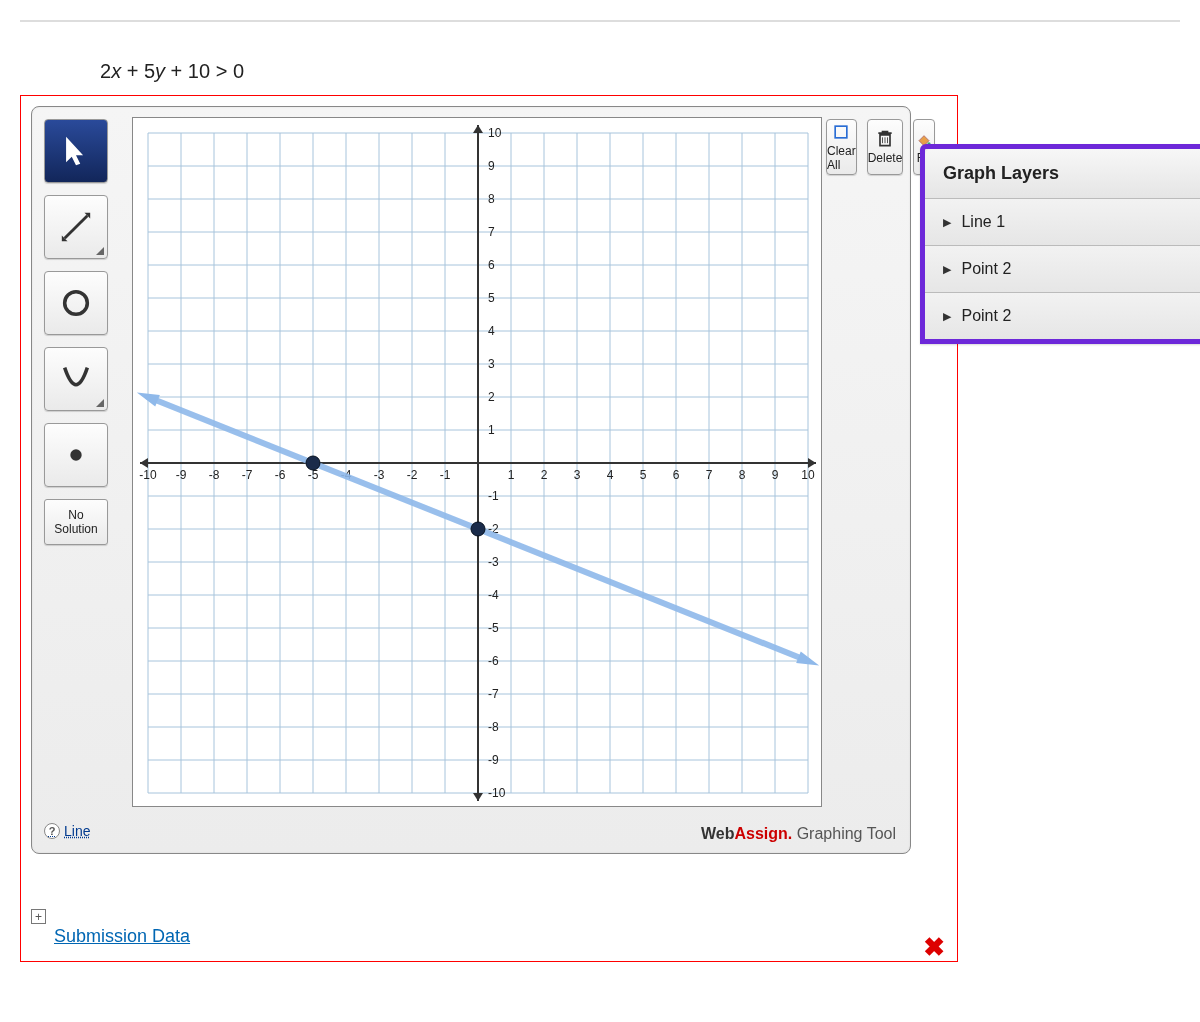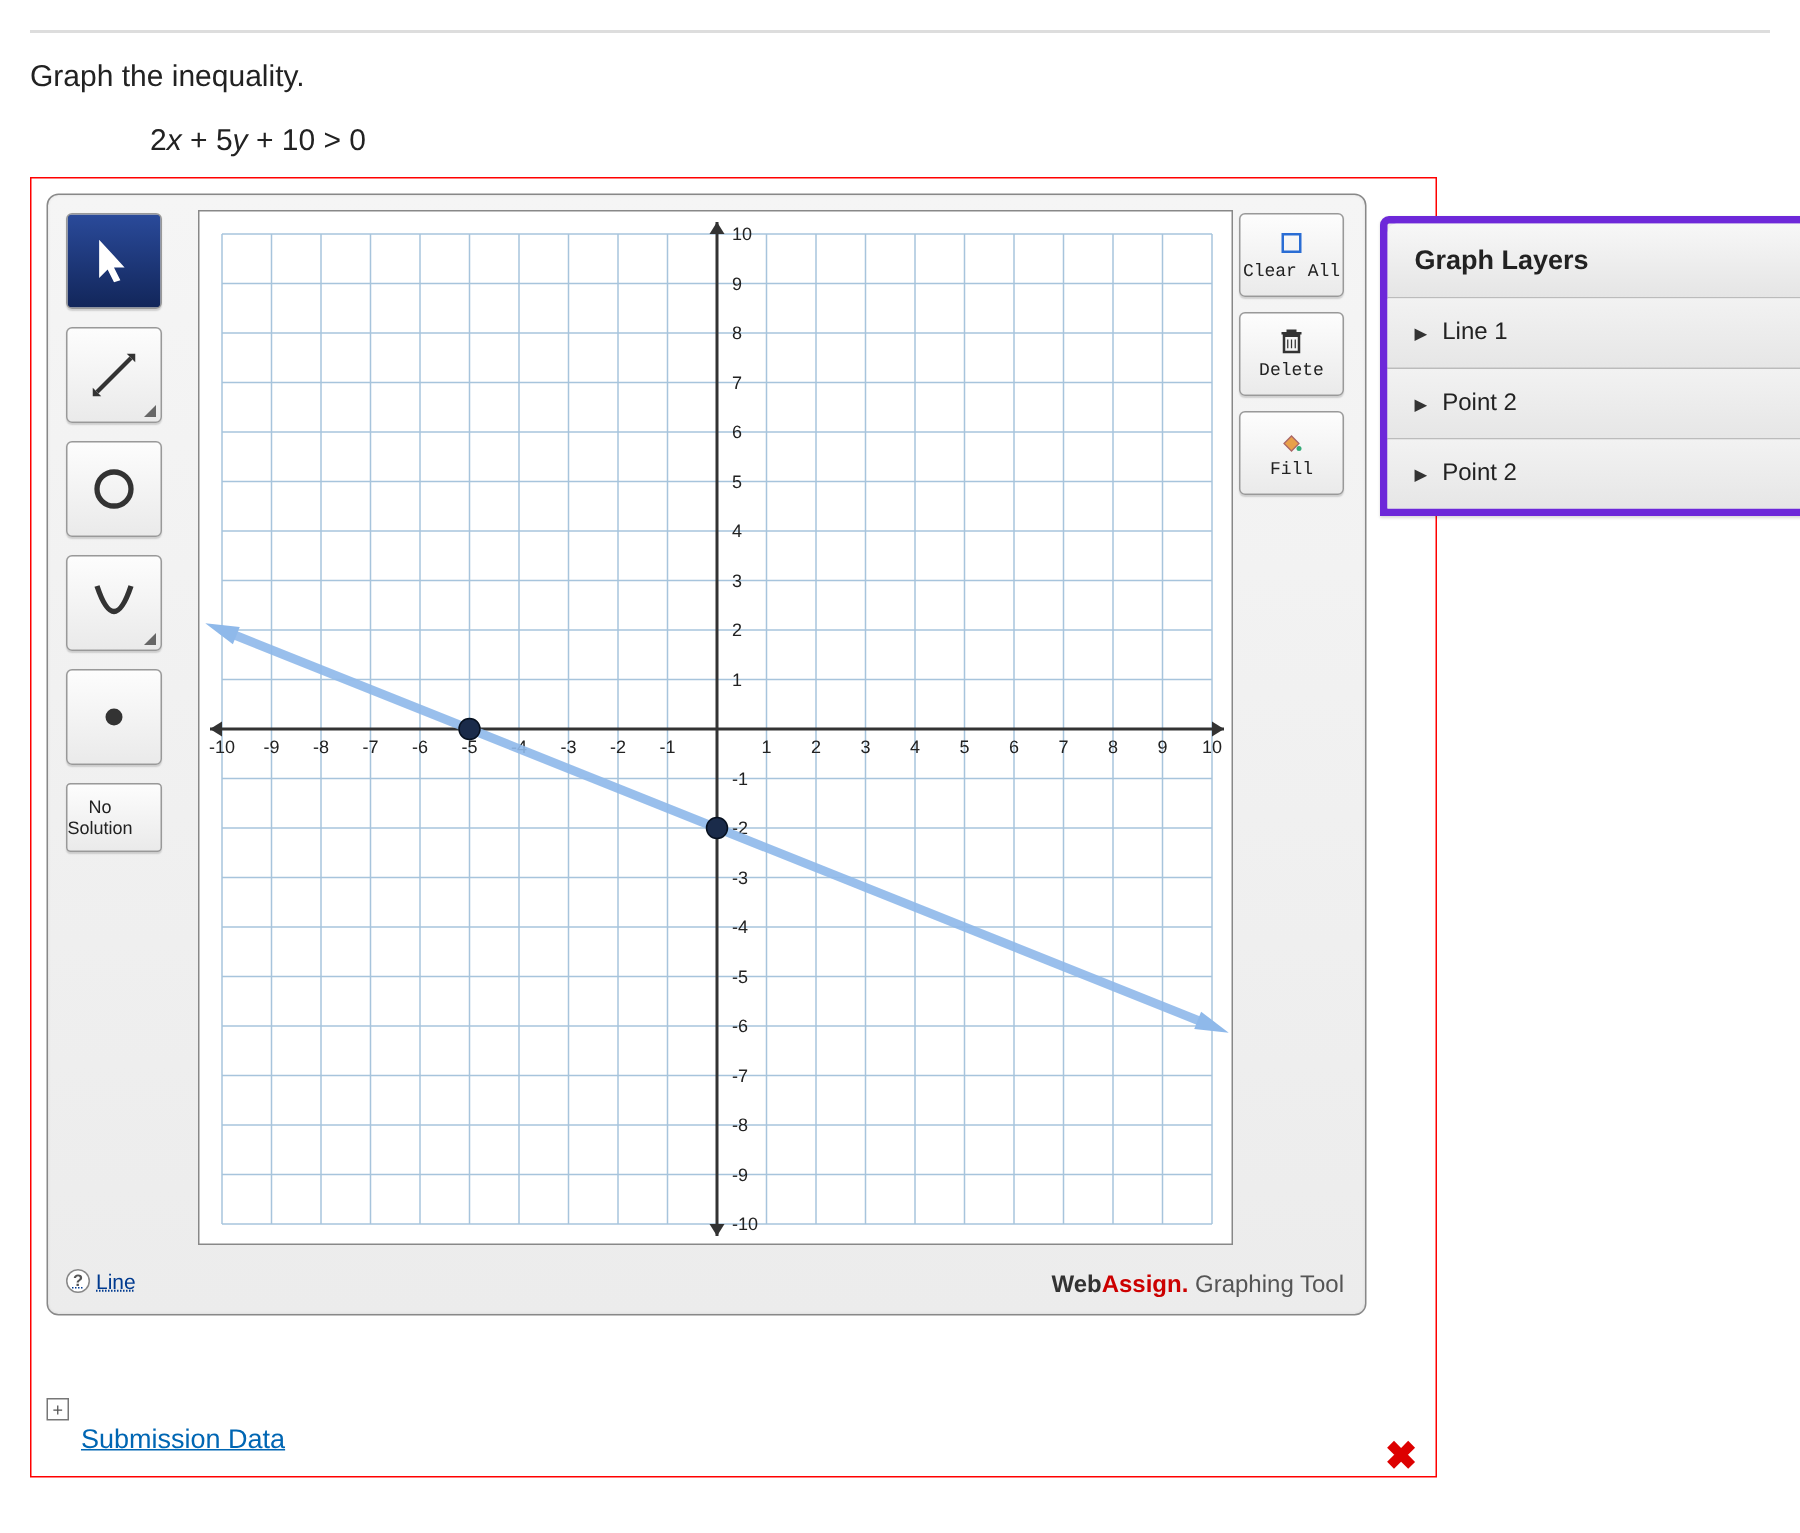--- a/index.html
+++ b/index.html
@@ -58,38 +58,38 @@
   .tool-btn svg { width: 34px; height: 34px; }
   .tool-btn .corner {
     position:absolute; right:3px; bottom:3px;
     width:0;height:0;border-left:8px solid transparent;border-bottom:8px solid #666;
   }
   .no-sol {
     width: 64px; height: 46px;
     border:1px solid #999; border-radius:3px;
     background: linear-gradient(#fdfdfd,#eaeaea);
     font-size:12px; text-align:center; line-height:14px;
-    display:flex;align-items:center;
+    display:flex;align-items:center;justify-content:center;
     cursor:pointer; box-shadow: 0 1px 1px rgba(0,0,0,0.15);
   }
   
   .help-btn {
     position:absolute; left:12px; bottom:14px;
     font-size:14px; color:#003a8f; text-decoration:underline dotted;
     display:flex;align-items:center;gap:4px; cursor:pointer;
   }
   .help-btn .qmark{
     width:16px;height:16px;border-radius:50%;border:1px solid #888;
     display:inline-flex;align-items:center;justify-content:center;
     font-size:11px;font-weight:bold;color:#555;background:#fff;text-decoration:none;
   }
   
   .right-buttons {
     position:absolute; right:12px; top:12px; width:72px;
-    display:flex;flex-direction:column;gap:10px;font-family:Liberation Mono, monospace;
+    display:flex;flex-direction:row;gap:10px;
   }
   .small-btn {
     width:70px;height:56px;border:1px solid #999;border-radius:4px;
     background:linear-gradient(#fdfdfd,#eaeaea);
     display:flex;flex-direction:column;align-items:center;justify-content:center;
     gap:2px;cursor:pointer;box-shadow:0 1px 1px rgba(0,0,0,0.15);
     font-size:12px;
   }
   .small-btn svg{width:20px;height:20px;}
   
@@ -147,21 +147,20 @@
   }
   .x-mark{
     position:absolute; right:12px; bottom:-2px;
     font-size:26px;color:#d00;font-weight:bold;
   }
 </style>
 </head>
 <body>
 
 <div class="top-border">
-  <div class="question-text">Graph the inequality.</div>
   <div class="equation">
     2<span class="var">x</span> + 5<span class="var">y</span> + 10 &gt; 0
   </div>
 
   <div class="red-box">
     <div class="graph-panel">
 
       <div class="toolbox">
         <div class="tool-btn active">
           <svg viewBox="0 0 24 24">

